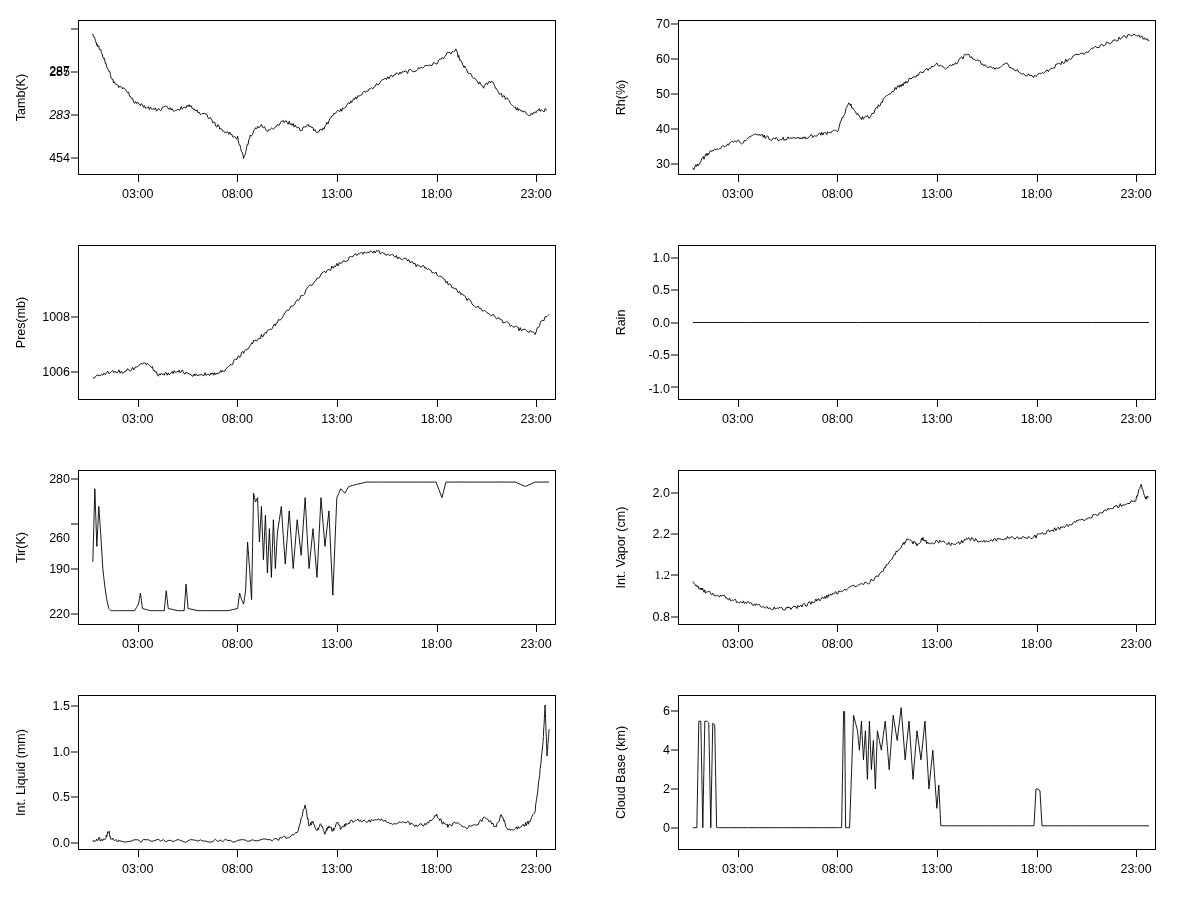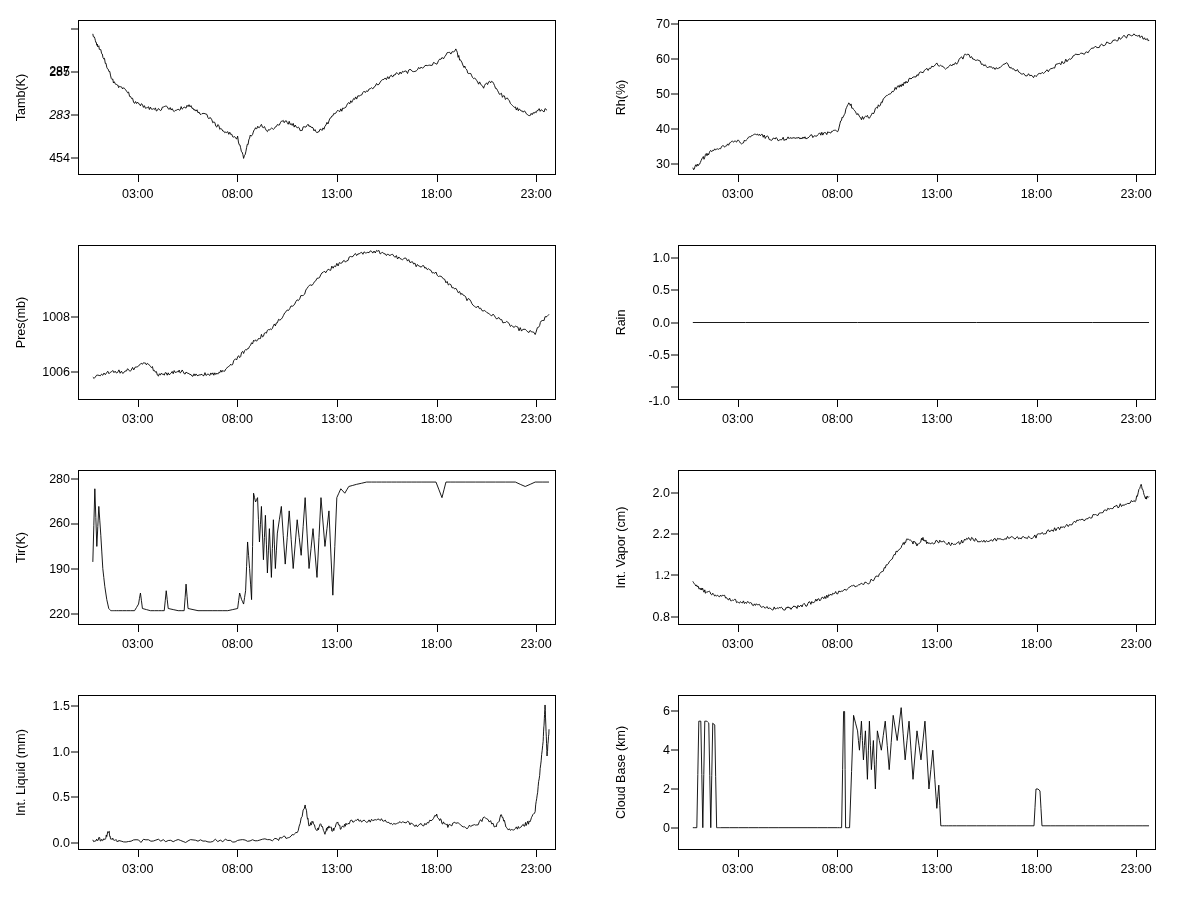--- a/index.html
+++ b/index.html
@@ -191,21 +191,21 @@
         <div class="x-tick" style="left: 258.917px;">13:00</div>
         <div class="x-tick-mark" style="left: 358.5px;"></div>
         <div class="x-tick" style="left: 358.5px;">18:00</div>
         <div class="x-tick-mark" style="left: 458.083px;"></div>
         <div class="x-tick" style="left: 458.083px;">23:00</div>
       </div>
     </div>
     <div class="panel">
       <div class="y-axis-label">Rain</div>
       <div class="y-ticks">
-        <div class="y-tick" style="top: 156px;">-1.0</div>
+        <div class="y-tick" style="top: 144px;">-1.0</div>
         <div class="y-tick-mark" style="top: 142.083px;"></div>
         <div class="y-tick" style="top: 109.792px;">-0.5</div>
         <div class="y-tick-mark" style="top: 109.792px;"></div>
         <div class="y-tick" style="top: 77.5px;">0.0</div>
         <div class="y-tick-mark" style="top: 77.5px;"></div>
         <div class="y-tick" style="top: 45.2083px;">0.5</div>
         <div class="y-tick-mark" style="top: 45.2083px;"></div>
         <div class="y-tick" style="top: 12.9167px;">1.0</div>
         <div class="y-tick-mark" style="top: 12.9167px;"></div>
       </div>
@@ -227,21 +227,21 @@
         <div class="x-tick" style="left: 458.083px;">23:00</div>
       </div>
     </div>
     <div class="panel">
       <div class="y-axis-label">Tir(K)</div>
       <div class="y-ticks">
         <div class="y-tick" style="top: 143.768px;">220</div>
         <div class="y-tick-mark" style="top: 143.768px;"></div>
         <div class="y-tick" style="top: 98.8406px;">190</div>
         <div class="y-tick-mark" style="top: 98.8406px;"></div>
-        <div class="y-tick" style="top: 53px;">260</div>
+        <div class="y-tick" style="top: 68px;">260</div>
         <div class="y-tick-mark" style="top: 53.913px;"></div>
         <div class="y-tick" style="top: 8.98551px;">280</div>
         <div class="y-tick-mark" style="top: 8.98551px;"></div>
       </div>
       <div class="plot-frame">
         <svg class="plot-svg" viewBox="0 0 478 155" preserveAspectRatio="none">
           <polyline points="13.9,92.1 14.9,55.0 15.9,18.0 16.9,47.2 17.9,76.4 18.9,56.2 19.9,35.9 20.9,50.5 21.9,65.1 22.9,82.0 23.9,98.8 24.9,107.8 25.9,116.8 26.9,123.6 27.9,130.3 28.9,134.8 29.9,139.3 30.9,140.4 31.9,141.5 32.9,141.5 33.9,141.5 34.9,141.5 35.9,141.5 37.8,141.5 39.8,141.5 43.8,141.5 47.8,141.5 51.8,141.5 55.8,141.5 57.8,138.2 59.8,134.8 60.7,129.2 61.7,123.6 62.7,131.4 63.7,139.3 67.7,140.4 71.7,141.5 75.7,141.5 79.7,141.5 82.7,141.5 85.6,141.5 86.6,131.4 87.6,121.3 88.6,130.3 89.6,139.3 94.6,140.4 99.6,141.5 102.6,141.5 105.6,141.5 106.6,128.0 107.5,114.6 108.5,126.9 109.5,139.3 114.5,140.4 119.5,141.5 124.5,141.5 129.5,141.5 134.4,141.5 139.4,141.5 144.4,141.5 149.4,141.5 154.4,140.4 159.3,139.3 160.3,131.4 161.3,123.6 162.3,126.9 163.3,130.3 164.3,132.5 165.3,134.8 166.3,128.0 167.3,121.3 168.3,96.6 169.3,71.9 170.3,85.4 171.3,98.8 172.3,114.6 173.3,130.3 174.3,76.4 175.3,22.5 176.3,27.0 177.3,31.4 178.3,29.2 179.3,27.0 180.2,49.4 181.2,71.9 182.2,53.9 183.2,35.9 184.2,62.9 185.2,89.9 186.2,67.4 187.2,44.9 188.2,74.1 189.2,103.3 190.2,80.9 191.2,58.4 192.2,83.1 193.2,107.8 194.2,78.6 195.2,49.4 196.2,74.1 197.2,98.8 198.2,80.9 199.2,62.9 201.2,49.4 203.2,35.9 205.1,65.1 207.1,94.3 209.1,67.4 211.1,40.4 213.1,69.6 215.1,98.8 217.1,74.1 219.1,49.4 221.1,67.4 223.1,85.4 225.1,56.2 227.1,27.0 229.0,62.9 231.0,98.8 233.0,78.6 235.0,58.4 237.0,83.1 239.0,107.8 241.0,67.4 243.0,27.0 245.0,51.7 247.0,76.4 249.0,58.4 251.0,40.4 252.9,83.1 254.9,125.8 256.9,76.4 258.9,27.0 260.9,22.5 262.9,18.0 264.9,20.2 266.9,22.5 268.9,19.1 270.9,15.7 274.9,14.6 278.8,13.5 283.8,12.4 288.8,11.2 293.8,11.2 298.8,11.2 303.7,11.2 308.7,11.2 313.7,11.2 318.7,11.2 323.6,11.2 328.6,11.2 333.6,11.2 338.6,11.2 343.6,11.2 348.5,11.2 353.5,11.2 358.5,11.2 361.5,19.1 364.5,27.0 366.5,19.1 368.5,11.2 373.4,11.2 378.4,11.2 388.4,11.2 398.3,11.2 408.3,11.2 418.3,11.2 428.2,11.2 438.2,11.2 443.1,13.5 448.1,15.7 453.1,13.5 458.1,11.2 465.1,11.2 472.0,11.2" fill="none" stroke="#000000" stroke-width="0.9" vector-effect="non-scaling-stroke"></polyline>
         </svg>
       </div>
       <div class="x-ticks">

